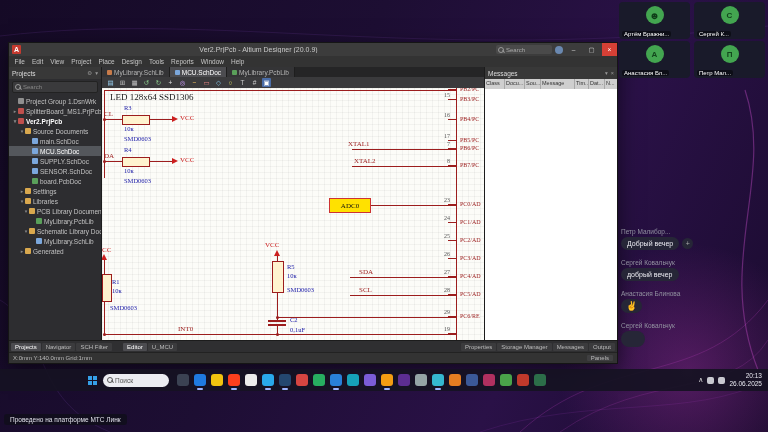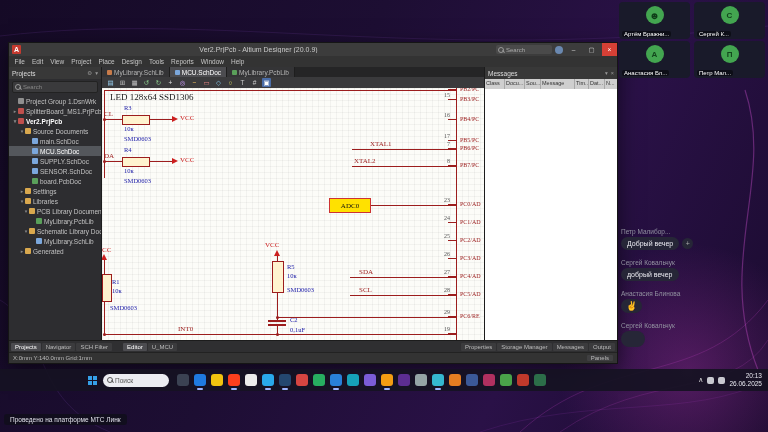--- a/index.html
+++ b/index.html
@@ -335,21 +335,21 @@
           <span class="net" style="left:2px;top:22px">CL</span>
 
           <div class="resh" style="left:20px;top:69px"></div>
           <span class="des" style="left:22px;top:58px">R4</span>
           <span class="des" style="left:22px;top:79px">10к</span>
           <span class="des" style="left:22px;top:89px">SMD0603</span>
           <div class="arr-r" style="left:70px;top:70px"></div>
           <span class="pwr" style="left:78px;top:68px">VCC</span>
           <span class="net" style="left:2px;top:64px">DA</span>
 
-          <span class="net" style="left:268px;top:52px">XTAL1</span>
+          <span class="net" style="left:246px;top:52px">XTAL1</span>
           <span class="net" style="left:252px;top:69px">XTAL2</span>
 
           <div class="adcbox">
               <span>ADC0</span>
             </div>
 
           <span class="net" style="left:257px;top:180px">SDA</span>
           <span class="net" style="left:257px;top:198px">SCL</span>
 
           <span class="pwr" style="left:163px;top:153px">VCC</span>

